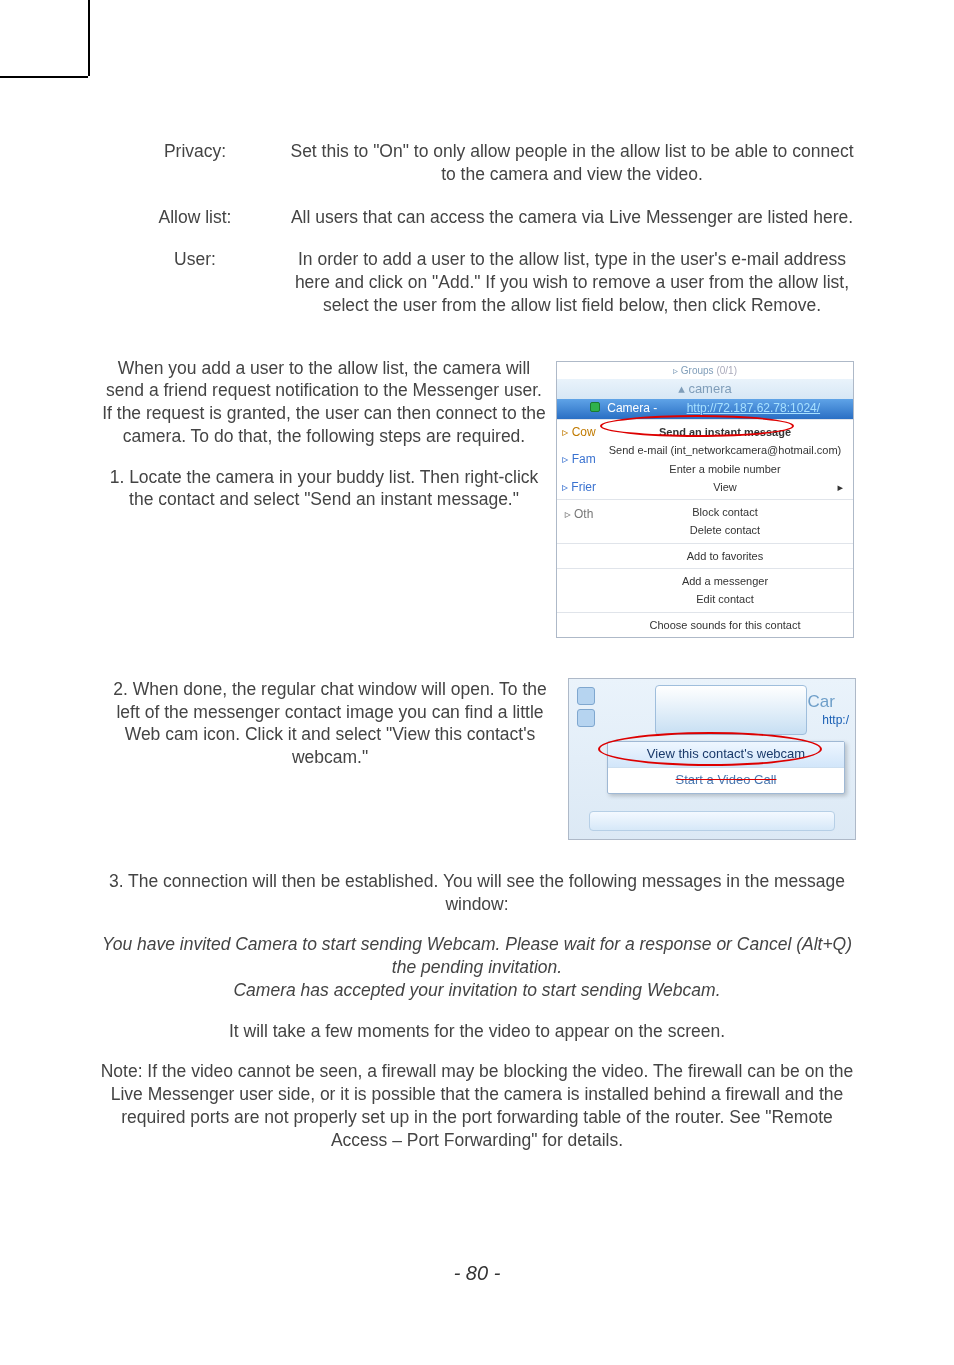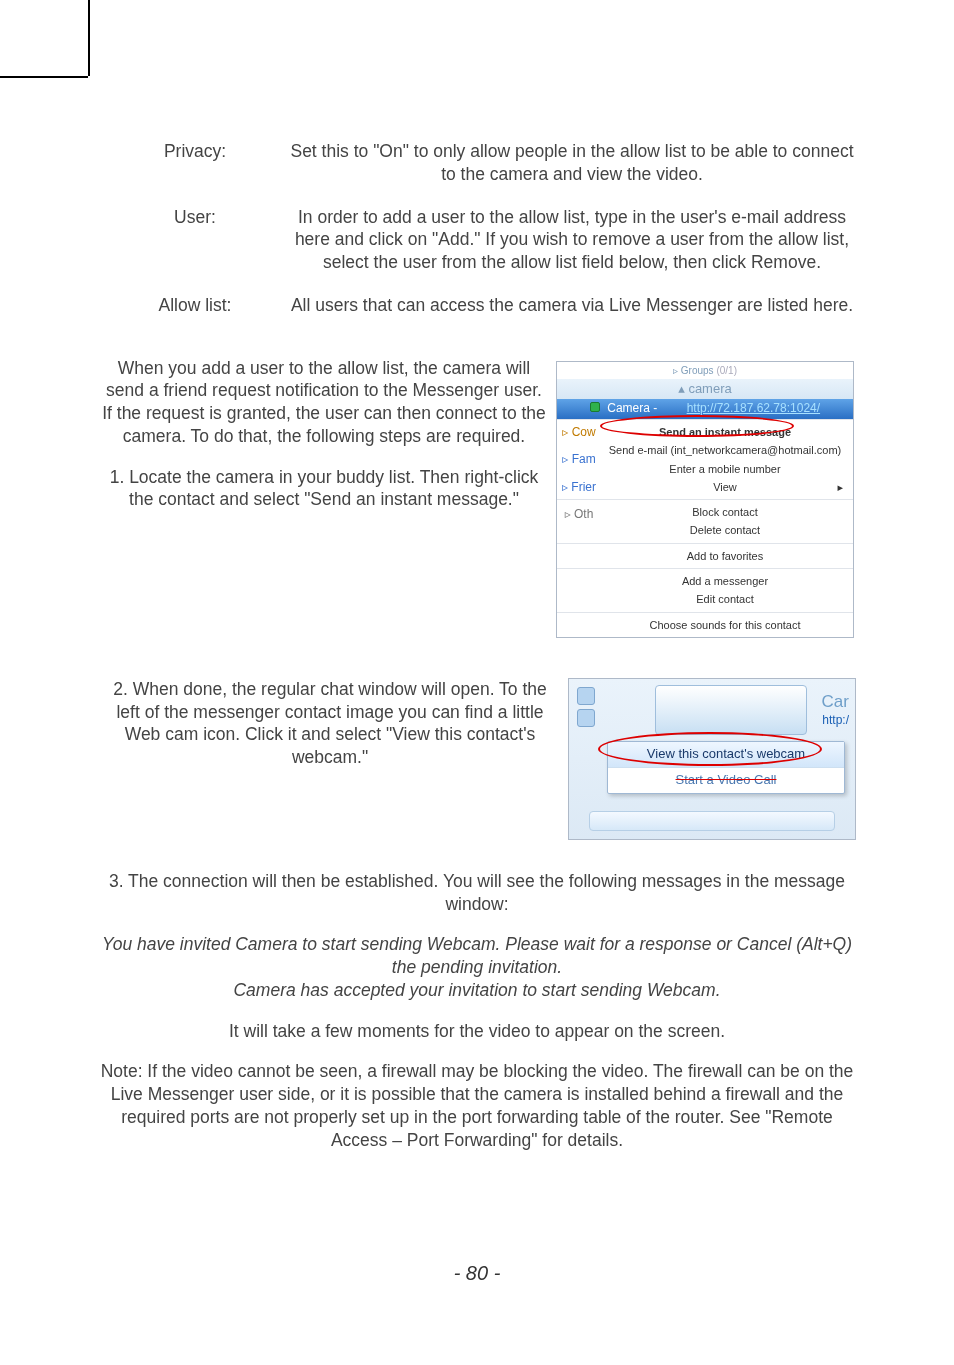--- a/index.html
+++ b/index.html
@@ -181,21 +181,21 @@
   .ss2 .avatar {
     position: absolute;
     top: 6px; right: 48px;
     width: 150px; height: 48px;
     background: linear-gradient(#fff,#c7dff3);
     border: 1px solid #9fbedc;
     border-radius: 4px;
   }
   .ss2 .car {
     position: absolute;
-    top: 12px; right: 6px;
+    top: 12px; right: 20px;
     color: #6f9fc9;
     font-size: 17px;
   }
   .ss2 .http {
     position: absolute;
     top: 34px; right: 6px;
     color: #1a5fb4;
     font-size: 12px;
   }
   .ss2 .menu2 {
@@ -248,27 +248,27 @@
   <div class="crop-h"></div>
 
   <div class="content">
 
     <div class="def-row">
       <div class="def-term">Privacy:</div>
       <div class="def-desc">Set this to "On" to only allow people in the allow list to be able to connect to the camera and view the video.</div>
     </div>
 
     <div class="def-row">
+      <div class="def-term">Allow list:</div>
+      <div class="def-desc">All users that can access the camera via Live Messenger are listed here.</div>
+    </div>
+
+    <div class="def-row">
       <div class="def-term">User:</div>
       <div class="def-desc">In order to add a user to the allow list, type in the user's e-mail address here and click on "Add." If you wish to remove a user from the allow list, select the user from the allow list field below, then click Remove.</div>
-    </div>
-
-    <div class="def-row">
-      <div class="def-term">Allow list:</div>
-      <div class="def-desc">All users that can access the camera via Live Messenger are listed here.</div>
     </div>
 
     <div class="two-col">
       <div class="left">
         <p>When you add a user to the allow list, the camera will send a friend request notification to the Messenger user. If the request is granted, the user can then connect to the camera. To do that, the following steps are required.</p>
         <p>1. Locate the camera in your buddy list. Then right-click the contact and select "Send an instant message."</p>
       </div>
       <div class="right ss1-wrap">
         <div class="ss1">
           <div class="groups">

